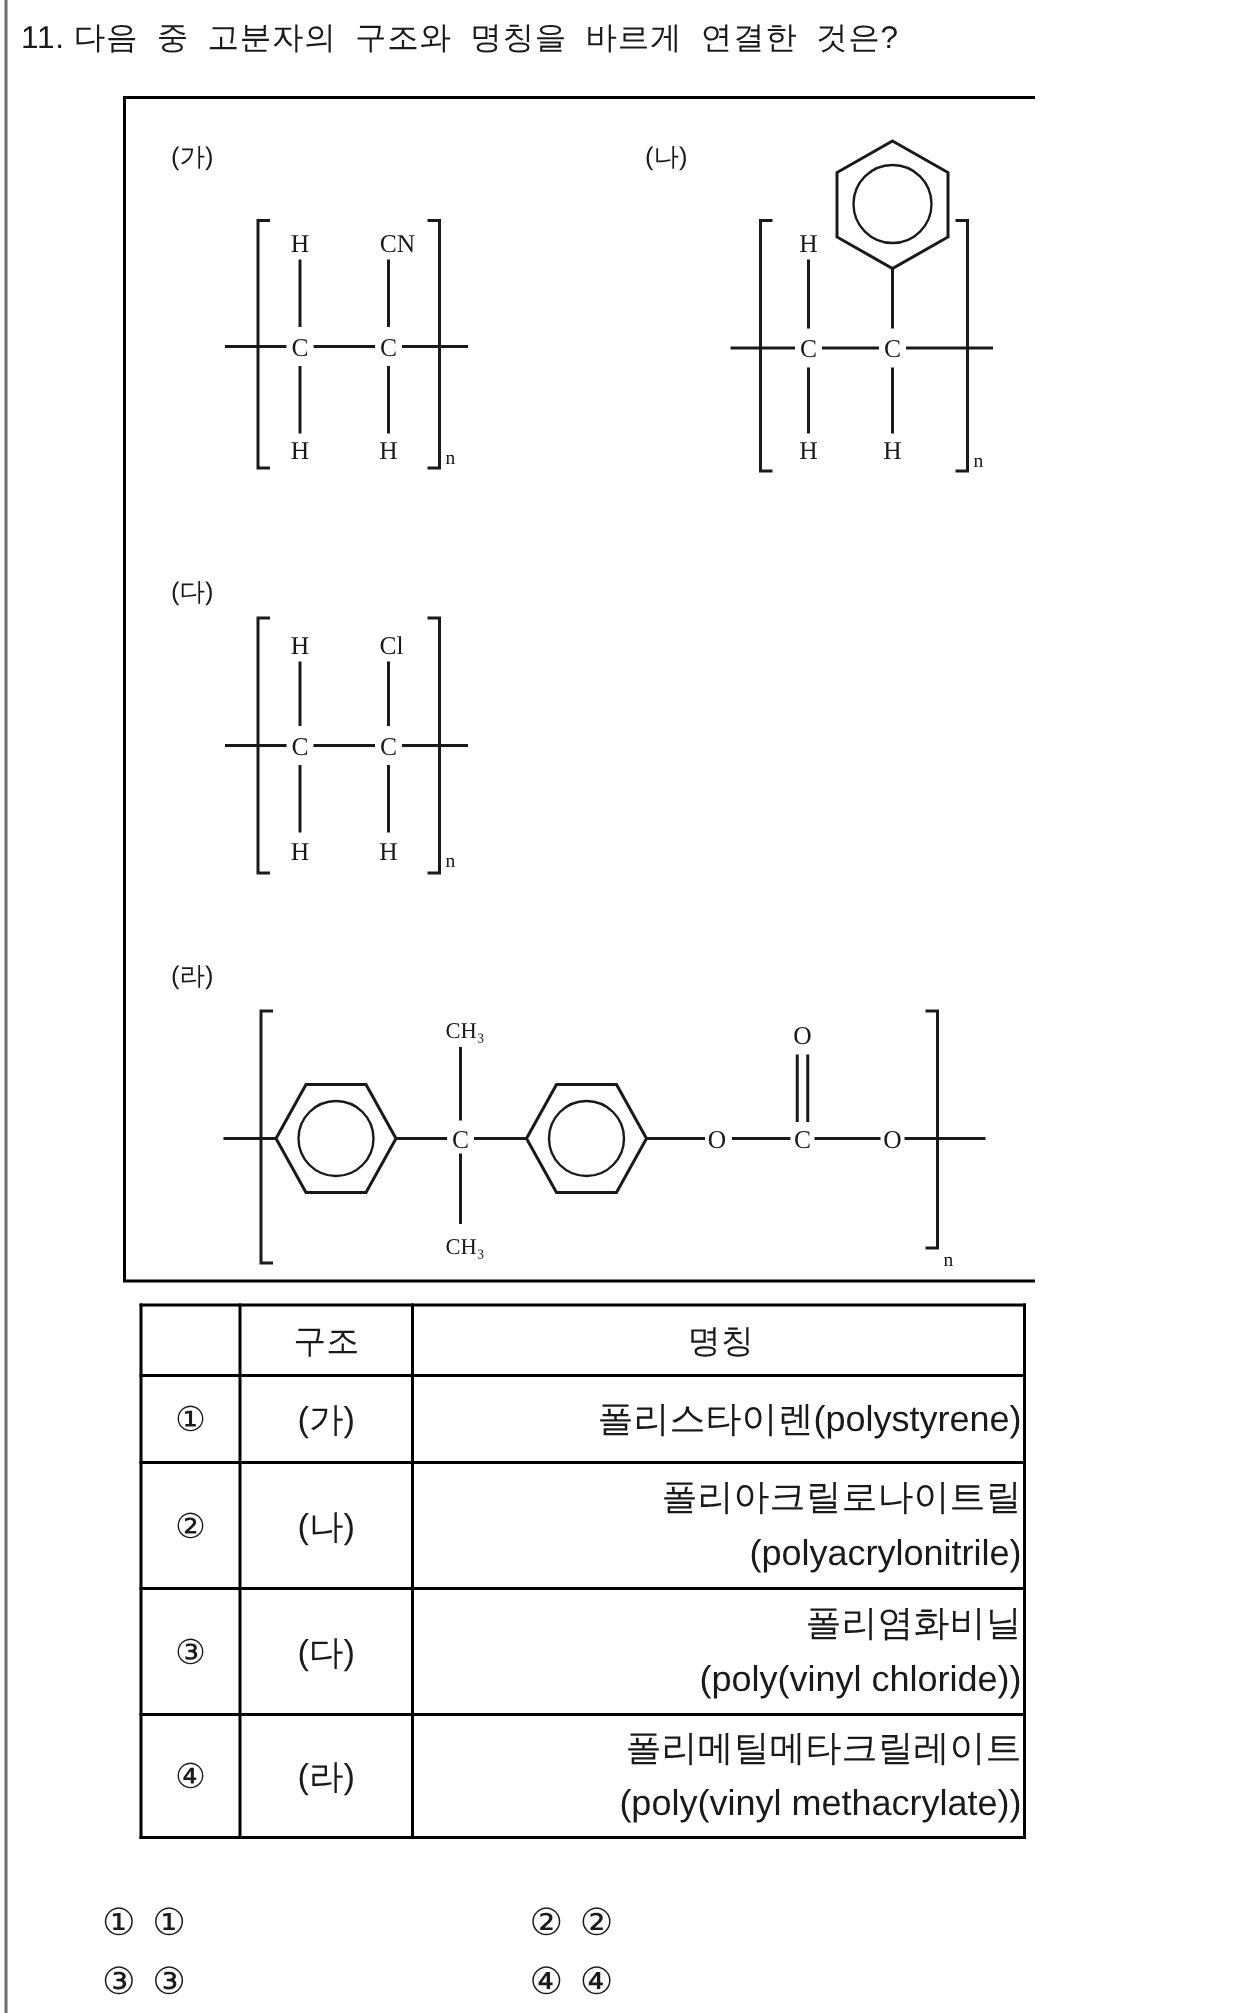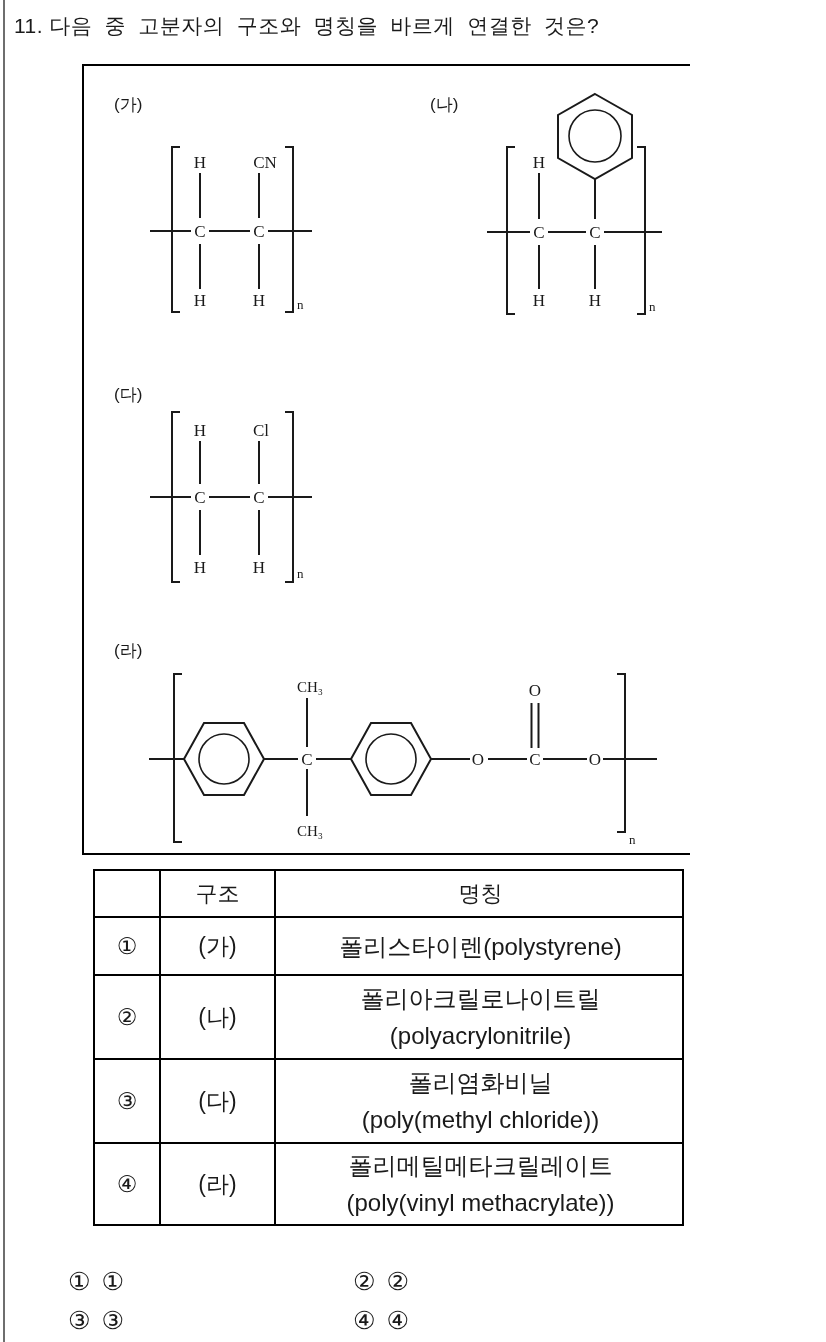--- a/index.html
+++ b/index.html
@@ -17,21 +17,21 @@
   .sub-n{font-family:"Liberation Serif","DejaVu Serif",serif;font-size:13px;}
   .struct-label{font-family:"Liberation Sans","DejaVu Sans",sans-serif;font-size:17px;}
   .bond{stroke:#1a1a1a;stroke-width:2;fill:none;}
   .bracket{stroke:#1a1a1a;stroke-width:2;fill:none;}
   .ringline{stroke:#1a1a1a;stroke-width:2;fill:none;}
   .ringcircle{stroke:#1a1a1a;stroke-width:1.6;fill:none;}
   #answer-table{position:absolute;left:93px;top:869px;border-collapse:collapse;table-layout:fixed;}
   #answer-table td{border:2px solid #000;font-size:24px;vertical-align:middle;overflow:hidden;}
   #answer-table .c-num{width:62px;text-align:center;font-size:23px;}
   #answer-table .c-struct{width:111px;text-align:center;font-size:23px;}
-  #answer-table .c-name{width:401px;text-align:center;padding-left:4px;line-height:37px;}
+  #answer-table .c-name{width:401px;text-align:right;padding-left:4px;line-height:37px;}
   #answer-table .hdr{text-align:center;font-size:22px;}
   .row-h{height:47px;}
   .row-1{height:58px;}
   .row-2{height:84px;}
   .row-3{height:84px;}
   .row-4{height:82px;}
   .choice{position:absolute;display:flex;gap:11px;font-size:25px;line-height:30px;
           font-family:"DejaVu Sans","Liberation Sans",sans-serif;cursor:pointer;}
   #choice-1{left:68px;top:1267px;}
   #choice-2{left:353px;top:1267px;}
@@ -170,21 +170,21 @@
         <td class="c-name">
           <div>폴리아크릴로나이트릴</div>
           <div>(polyacrylonitrile)</div>
         </td>
       </tr>
       <tr class="row-3">
         <td class="c-num">③</td>
         <td class="c-struct">(다)</td>
         <td class="c-name">
           <div>폴리염화비닐</div>
-          <div>(poly(methyl chloride))</div>
+          <div>(poly(vinyl chloride))</div>
         </td>
       </tr>
       <tr class="row-4">
         <td class="c-num">④</td>
         <td class="c-struct">(라)</td>
         <td class="c-name">
           <div>폴리메틸메타크릴레이트</div>
           <div>(poly(vinyl methacrylate))</div>
         </td>
       </tr>

